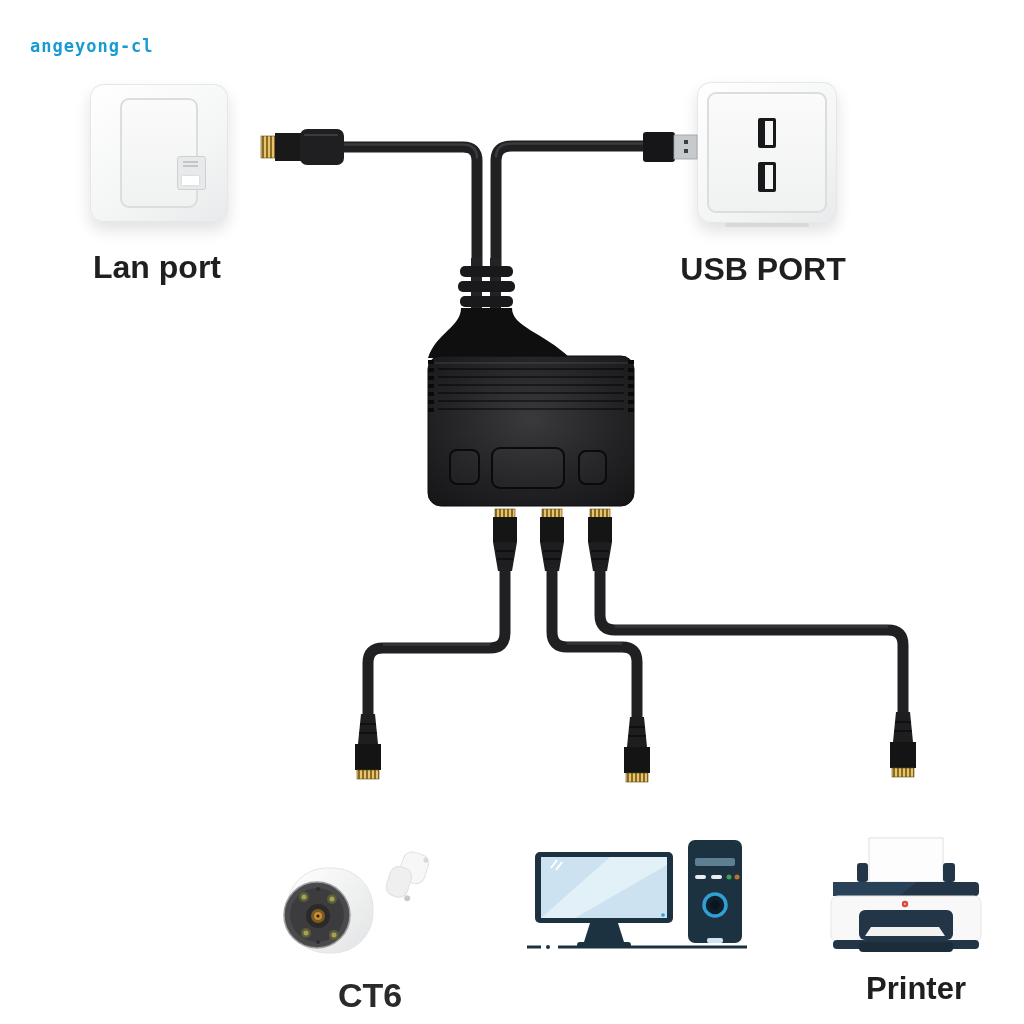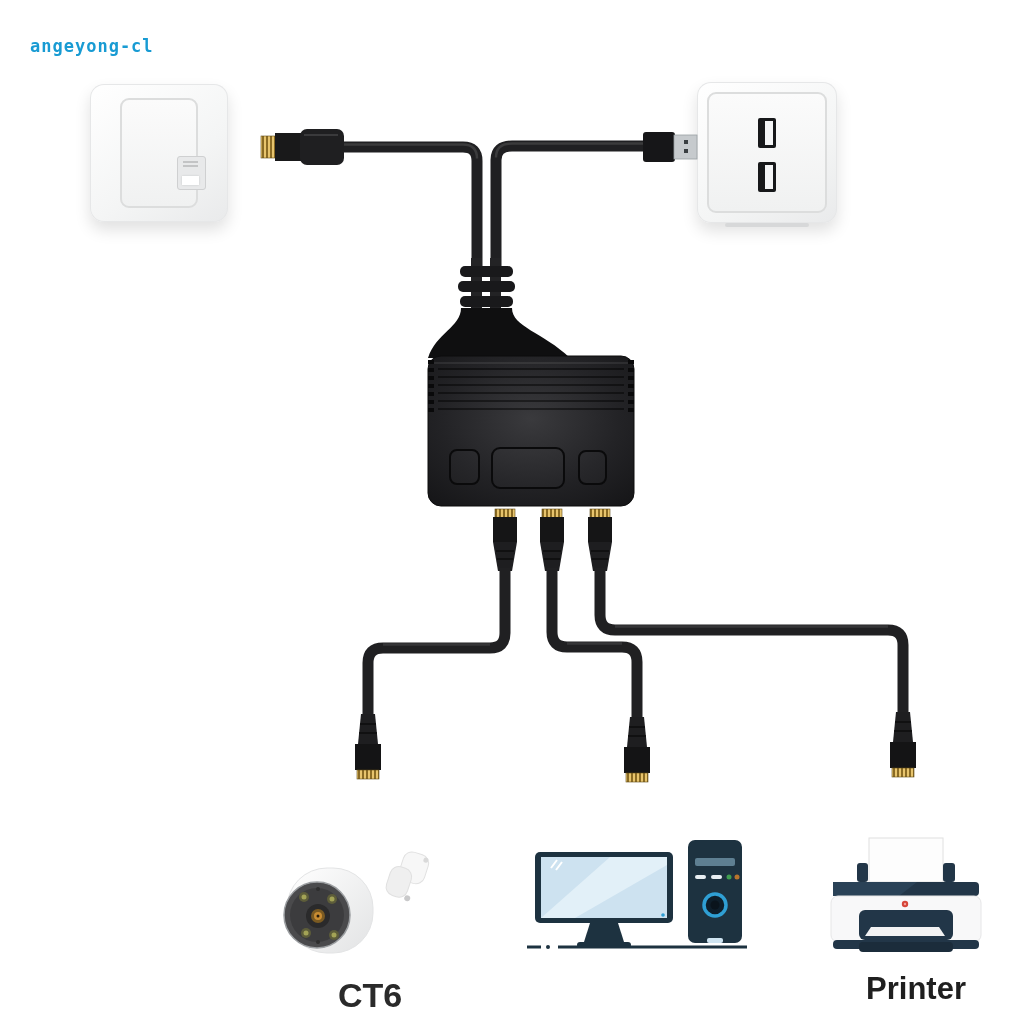--- a/index.html
+++ b/index.html
@@ -152,20 +152,22 @@
       <path d="M490 628 L383 628" transform="translate(0,-1)"></path>
       <path d="M567 627 L622 627" transform="translate(0,-1)"></path>
       <path d="M615 610 L888 610" transform="translate(0,-1)"></path>
     </g>
 
     <use href="#plug-down" x="368" y="694"></use>
     <use href="#plug-down" x="637" y="697"></use>
     <use href="#plug-down" x="903" y="692"></use>
   </svg>
 
+  <div class="abs dev-label label-lan">Lan port</div>
+  <div class="abs dev-label label-usb">USB PORT</div>
 
   <svg class="abs" style="left:280px;top:823px" width="175" height="118" viewBox="0 0 175 118">
     <defs>
       <linearGradient id="camGrad" x1="0" y1="0" x2="1" y2="1">
         <stop offset="0%" stop-color="#ffffff"></stop>
         <stop offset="100%" stop-color="#e2e3e4"></stop>
       </linearGradient>
     </defs>
     <g>
       <g transform="translate(118,6) rotate(18)">

